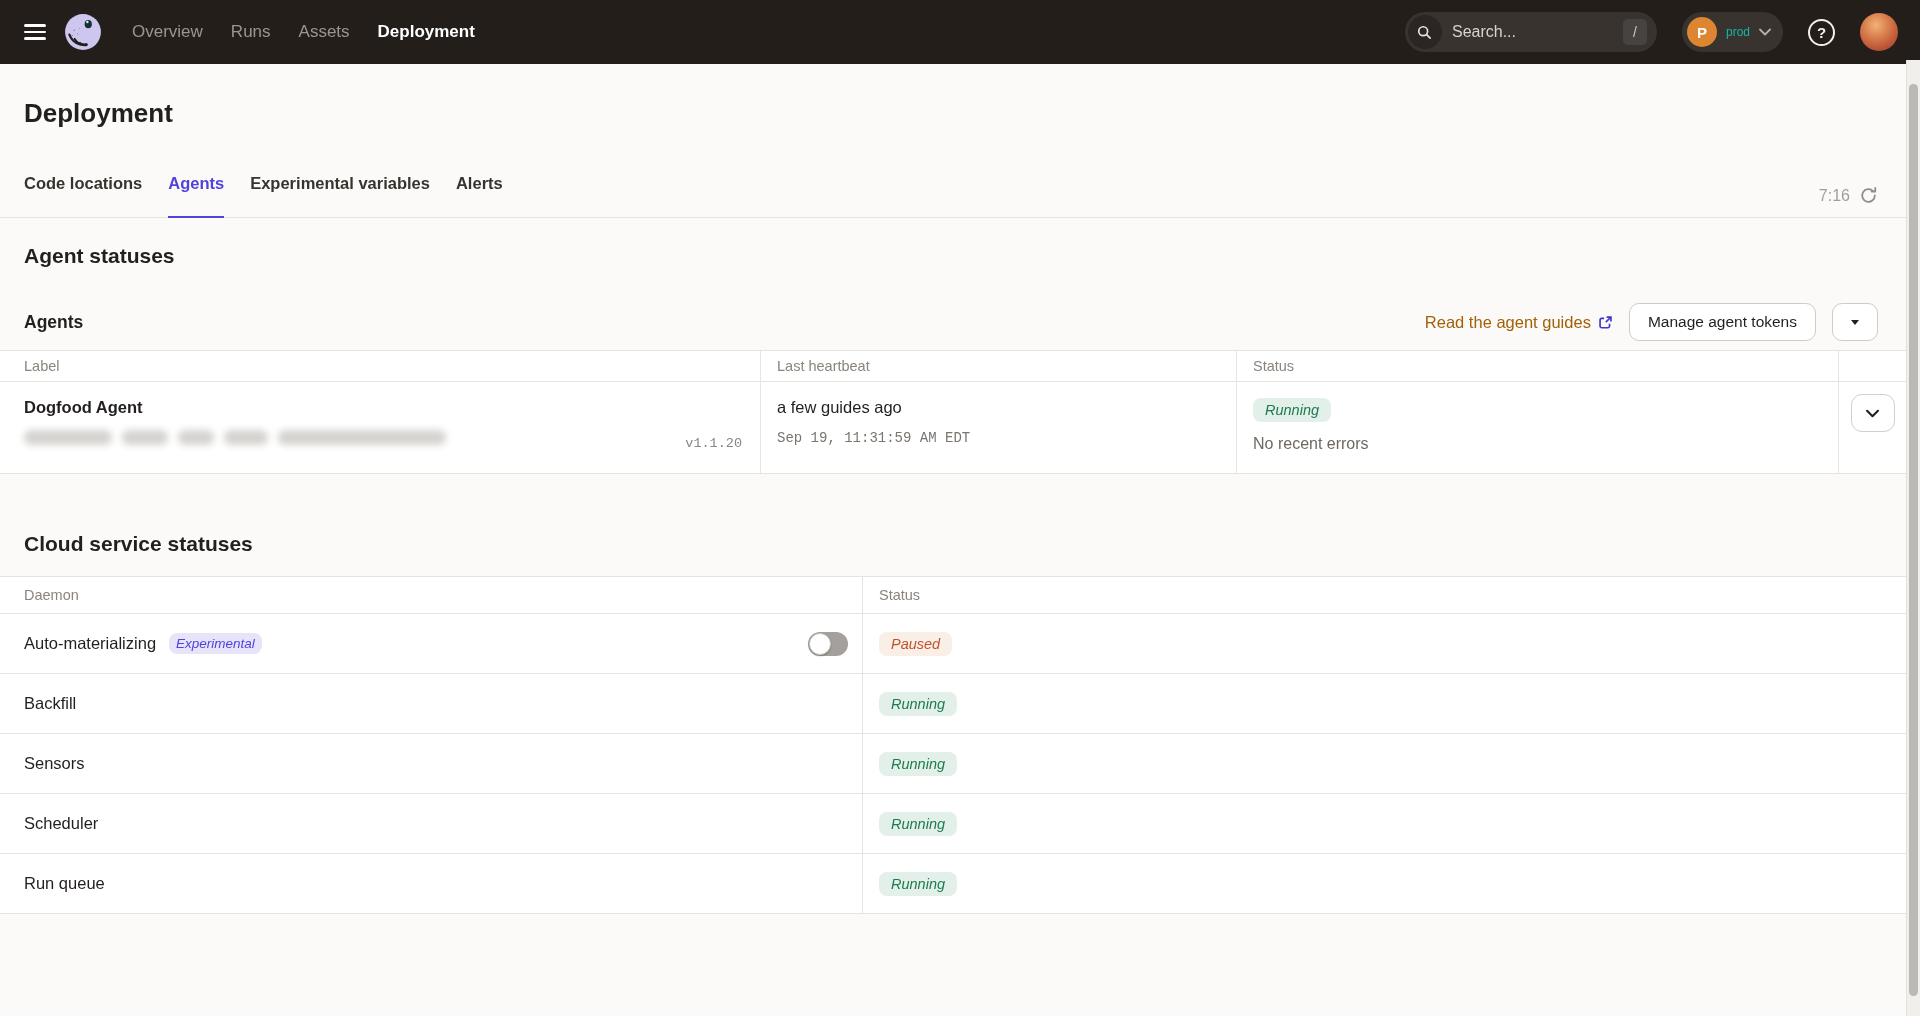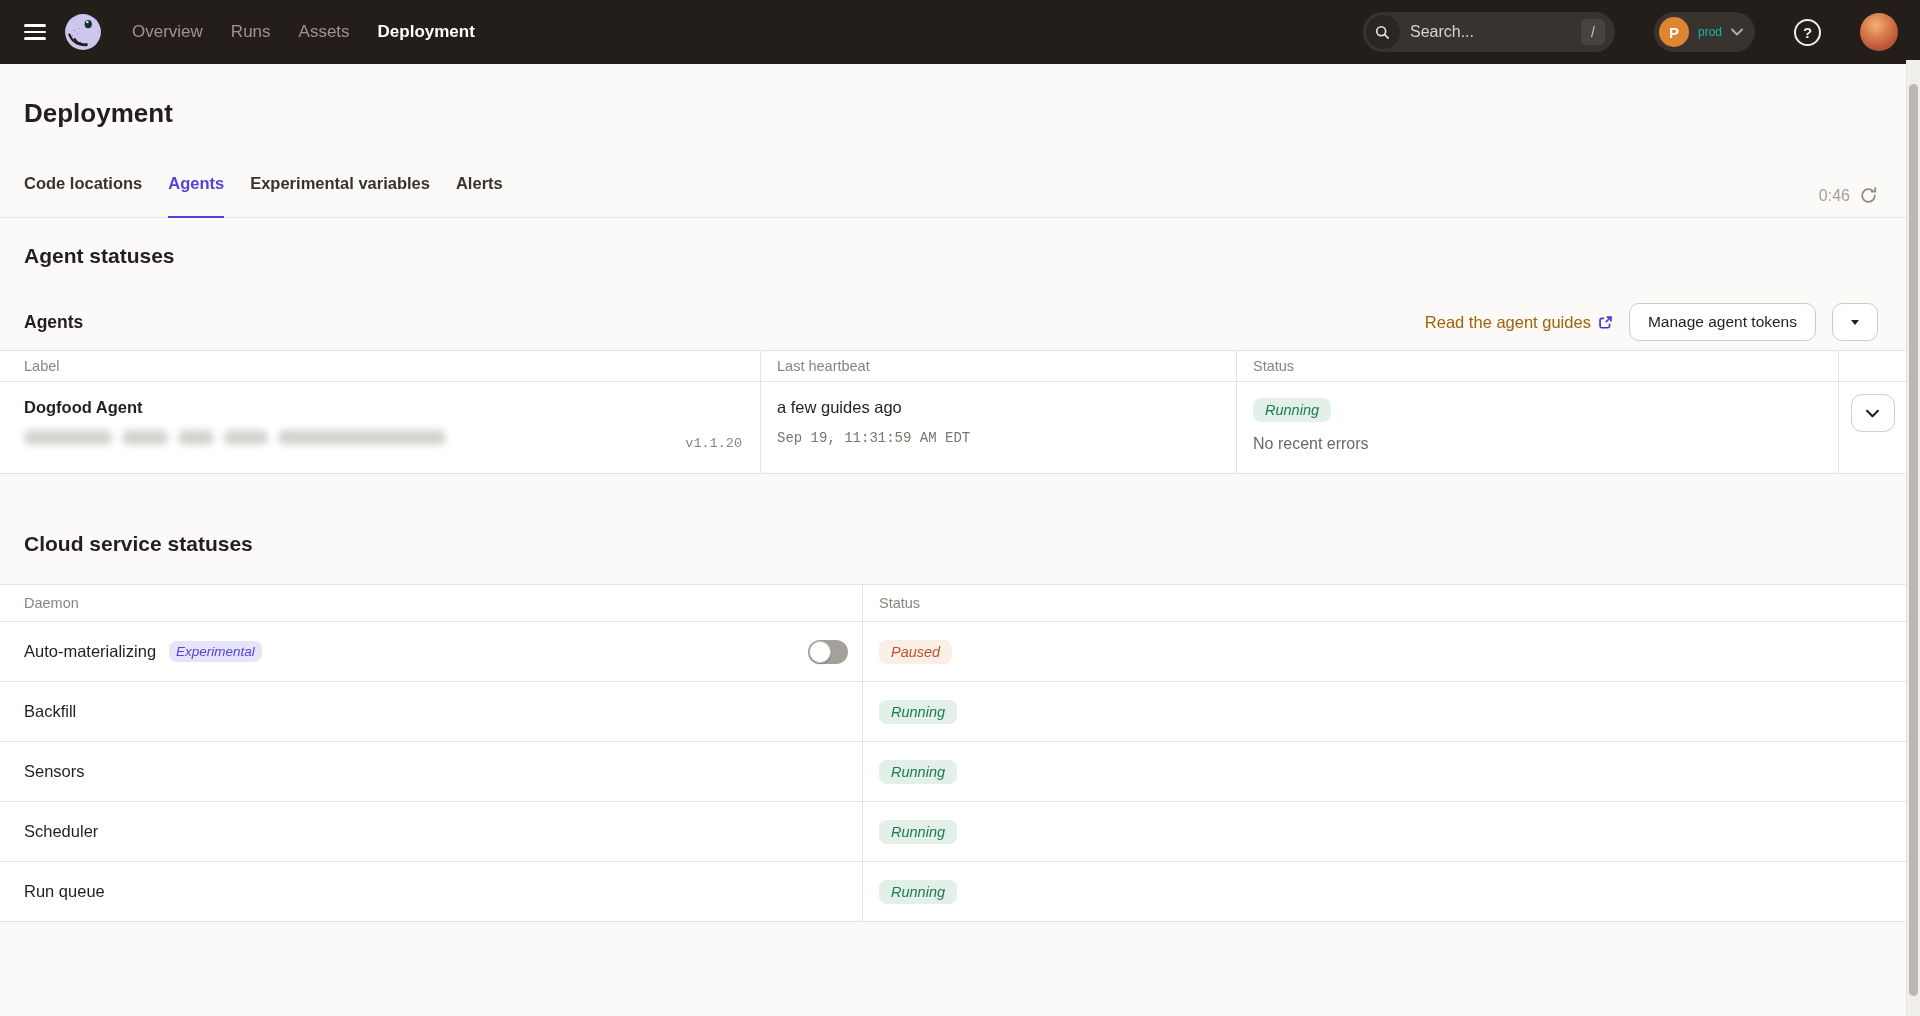--- a/index.html
+++ b/index.html
@@ -7,21 +7,21 @@
   body { font-family:"Liberation Sans", sans-serif; background:#fbfaf8; color:#231f1e; overflow:hidden; }
 
   
   .topbar { height:64px; background:#241e1b; display:flex; align-items:center; padding:0 22px 0 24px; }
   .hamburger { width:22px; height:16px; display:flex; flex-direction:column; justify-content:space-between; cursor:pointer; margin-right:16px; }
   .hamburger span { display:block; height:2.6px; background:#fff; border-radius:2px; }
   .logo { width:42px; height:42px; margin-right:28px; }
   .nav { display:flex; align-items:center; gap:28px; }
   .nav-item { font-size:17px; color:#9c958e; cursor:pointer; }
   .nav-item.active { color:#ffffff; font-weight:700; }
-  .topbar-right { margin-left:auto; display:flex; align-items:center; gap:39px; }
+  .topbar-right { margin-left:auto; display:flex; align-items:center; gap:25px; }
   .search-pill { width:252px; height:40px; border-radius:20px; background:#38332f; display:flex; align-items:center; cursor:text; }
   .search-icon-circle { width:34px; height:34px; margin-left:3px; border-radius:50%; background:#2b2623; display:flex; align-items:center; justify-content:center; }
   .search-placeholder { margin-left:10px; font-size:16px; color:#d8d3cd; }
   .slash-key { margin-left:auto; margin-right:10px; width:24px; height:26px; border-radius:5px; background:#474340; color:#cfc9c3; font-size:14px; display:flex; align-items:center; justify-content:center; }
   .org-chip { height:40px; border-radius:20px; background:#38332f; display:flex; align-items:center; padding:0 12px 0 5px; gap:9px; cursor:pointer; }
   .org-badge { width:30px; height:30px; border-radius:50%; background:#dd8531; color:#fff; font-size:15px; font-weight:700; display:flex; align-items:center; justify-content:center; }
   .org-name { color:#14b8a6; font-size:12px; }
   .help-btn { width:27px; height:27px; border-radius:50%; border:2.2px solid #f3efe9; color:#f3efe9; font-size:15px; font-weight:700; display:flex; align-items:center; justify-content:center; cursor:pointer; }
   .avatar { width:38px; height:38px; border-radius:50%; background:radial-gradient(circle at 42% 32%, #f2b275 0%, #da8050 35%, #c05a38 65%, #8a3d2a 100%); cursor:pointer; }
 
@@ -59,21 +59,21 @@
   .hb-relative { font-size:16.5px; }
   .hb-timestamp { margin-top:13px; font-family:"Liberation Mono",monospace; font-size:14px; color:#7a756f; }
   .status-note { margin-top:13px; font-size:16px; color:#6e6862; }
   .badge { display:inline-block; padding:4px 12px; border-radius:8px; font-size:14.5px;font-style:italic; }
   .badge.running { background:#e3f0e9; color:#1d7a50; }
   .badge.paused { background:#f9efe6; color:#c0512b; }
   .badge.experimental { background:#e7e4fa; color:#4f43dd; font-size:13.5px; padding:3px 7px; }
   .expand-btn { width:44px; height:38px; border-radius:11px; border:1px solid #d3cfca; background:#fff; display:flex; align-items:center; justify-content:center; cursor:pointer; }
 
   
-  .cloud-table { margin-top:22px; width:1906px; background:#fff; }
+  .cloud-table { margin-top:14px; width:1906px; background:#fff; }
   .ct-header { display:grid; grid-template-columns:862px 1fr; height:38px; border-top:1px solid #e7e4e0; border-bottom:1px solid #e7e4e0; }
   .ct-header .hcell { display:flex; align-items:center; font-size:14.5px; color:#8a847d; }
   .ct-header .hcell.left { padding-left:24px; }
   .ct-header .hcell.right { border-left:1px solid #e7e4e0; padding-left:16px; }
   .ct-row { display:grid; grid-template-columns:862px 1fr; height:60px; border-bottom:1px solid #e7e4e0; }
   .ct-left { display:flex; align-items:center; padding-left:24px; gap:13px; }
   .ct-right { border-left:1px solid #e7e4e0; display:flex; align-items:center; padding-left:16px; }
   .daemon-name { font-size:16.5px; }
   .toggle { margin-left:auto; margin-right:14px; width:40px; height:24px; border-radius:12px; background:#a4a09b; position:relative; cursor:pointer; }
   .toggle .knob { position:absolute; left:1px; top:1px; width:22px; height:22px; border-radius:50%; background:#fff; border:1px solid #cdc9c4; box-shadow:0 1px 2px rgba(0,0,0,.25); }
@@ -143,21 +143,21 @@
 
 <h1 class="page-title">Deployment</h1>
 
 <div class="tabs-row">
   <span class="tab">Code locations</span>
   <span class="tab active">Agents</span>
   <span class="tab">Experimental variables</span>
   <span class="tab">Alerts</span>
 
   <div class="refresh-area">
-    <span>0:46</span>
+    <span>7:16</span>
     <svg viewBox="0 0 18 18" width="19" height="19" style="cursor:pointer">
       <path d="M15 9a6 6 0 1 1-1.7-4.2" fill="none" stroke="#938d86" stroke-width="1.7" stroke-linecap="round"></path>
       <path d="M15.4 1.8v3.4h-3.4" fill="none" stroke="#938d86" stroke-width="1.7" stroke-linecap="round" stroke-linejoin="round"></path>
     </svg>
   </div>
 </div>
 
 <h2 class="section-heading">Agent statuses</h2>
 
 <div class="agents-header-row">

